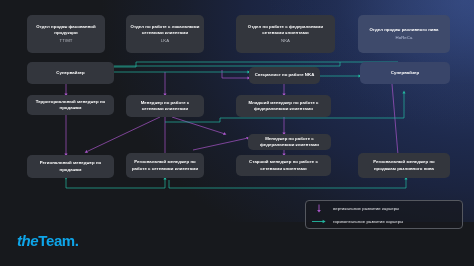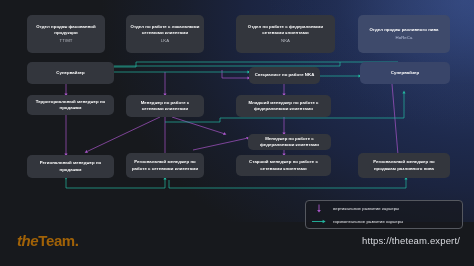--- a/index.html
+++ b/index.html
@@ -73,21 +73,21 @@
     display:flex;flex-direction:column;justify-content:center;gap:4px;
   }
   .lrow{display:flex;align-items:center;gap:6px;height:9px;}
   .lrow .ltxt{font-size:4.2px;color:#e8e9ec;letter-spacing:.1px;}
   .lic{width:16px;height:9px;flex:0 0 16px;}
 
   
   .footer{position:absolute;left:0;right:0;bottom:0;height:42px;z-index:9;}
   .logo{
     position:absolute;left:17px;top:8px;
-    font-size:15px;font-weight:700;color:#a16207;letter-spacing:-0.4px;
+    font-size:15px;font-weight:700;color:#0ea5e9;letter-spacing:-0.4px;
   }
   .logo .it{font-style:italic;font-weight:700;}
   .url{
     position:absolute;right:14px;top:11px;
     font-size:9.5px;color:#d7d9de;letter-spacing:.15px;
   }
 </style>
 </head>
 <body>
 
@@ -231,16 +231,15 @@
       <svg class="lic" viewBox="0 0 16 9">
         <path d="M1,4.5 L12,4.5" stroke="#22b8a0" stroke-width="0.9" fill="none"></path>
         <path d="M11.6,2.7 L11.6,6.3 L14.6,4.5 z" fill="#22b8a0"></path>
       </svg>
       <span class="ltxt">горизонтальное развитие карьеры</span>
     </div>
   </div>
 
   <div class="footer">
     <div class="logo"><span class="it">the</span><span>Team.</span></div>
-    <div class="url">https://theteam.expert/</div>
   </div>
 
 </div>
 
 </body></html>

